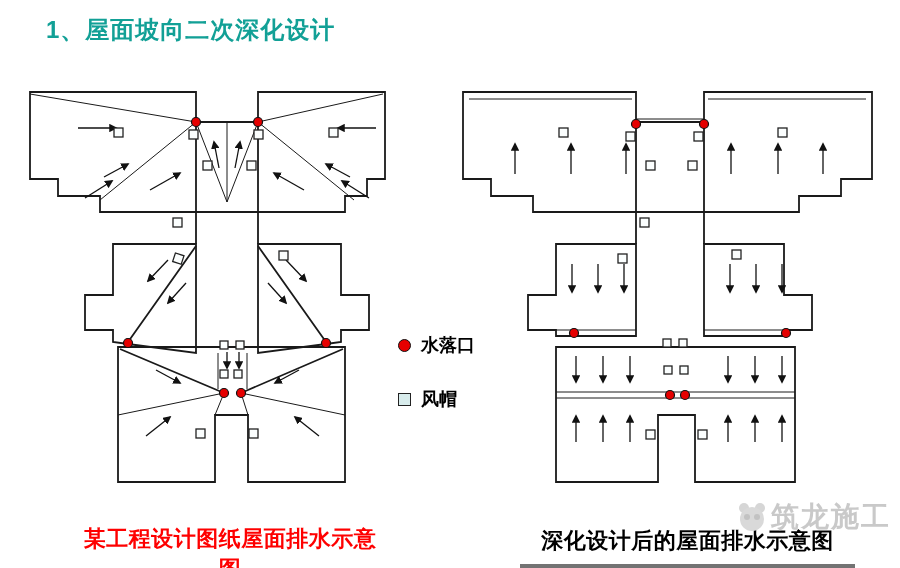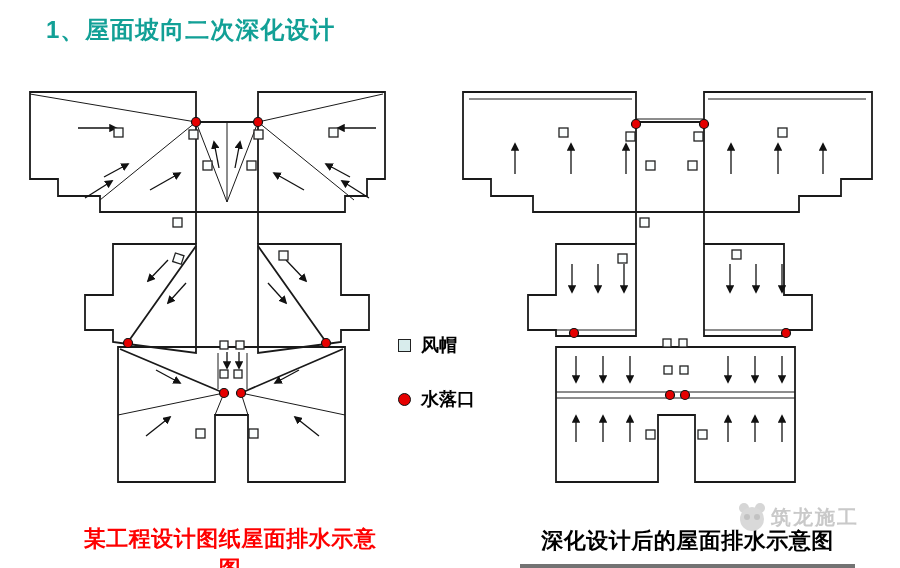--- a/index.html
+++ b/index.html
@@ -16,21 +16,21 @@
               border:1px solid #111;margin-right:10px;flex:0 0 auto;}
   .legend-sq{width:11px;height:11px;background:#D8ECEC;border:1.5px solid #222;
              margin-right:10px;flex:0 0 auto;}
   .legend-label{font-size:18px;font-weight:bold;color:#000;}
   .caption{position:absolute;text-align:center;font-weight:bold;font-size:22px;
            letter-spacing:0.5px;padding-bottom:8px;}
   .caption-left{left:75px;top:524px;width:310px;color:#FE0000;border-bottom:4px solid #FE0000;}
   .caption-right{left:520px;top:526px;width:335px;color:#000;border-bottom:8px solid #737373;}
   .watermark{position:absolute;left:733px;top:498px;display:flex;align-items:center;
              pointer-events:none;}
-  .watermark-text{font-size:20px;font-weight:bold;color:#C9C9C9;letter-spacing:2px;}
+  .watermark-text{font-size:28px;font-weight:bold;color:#C9C9C9;letter-spacing:2px;}
   svg .outline{stroke:#1a1a1a;stroke-width:1.8;fill:none;stroke-linejoin:miter;}
   svg .thin{stroke:#1a1a1a;stroke-width:1.0;fill:none;}
   svg .valley{stroke:#1a1a1a;stroke-width:1.8;fill:none;}
   svg .arrow{stroke:#111;stroke-width:1.3;fill:none;}
   svg .windcap{fill:#fbfefe;stroke:#222;stroke-width:1.3;}
   svg .drain{fill:#E60000;stroke:#111;stroke-width:1.2;}
 </style>
 </head>
 <body>
 
@@ -109,26 +109,26 @@
       <circle class="drain" cx="230" cy="38" r="4.5"></circle>
       <circle class="drain" cx="100" cy="259" r="4.5"></circle>
       <circle class="drain" cx="298" cy="259" r="4.5"></circle>
       <circle class="drain" cx="196" cy="309" r="4.5"></circle>
       <circle class="drain" cx="213" cy="309" r="4.5"></circle>
     </g>
   </svg>
 
   <div class="legend">
     <div class="legend-item">
+      <span class="legend-dot"></span>
+      <span class="legend-label">水落口</span>
+    </div>
+    <div class="legend-item">
       <span class="legend-sq"></span>
       <span class="legend-label">风帽</span>
-    </div>
-    <div class="legend-item">
-      <span class="legend-dot"></span>
-      <span class="legend-label">水落口</span>
     </div>
   </div>
 
   <svg id="rightDiagram" class="diagram" viewBox="0 0 420 400">
     <defs>
       <marker id="ahR" viewBox="0 0 10 10" refX="8" refY="5" markerWidth="6.5" markerHeight="6.5" orient="auto-start-reverse">
         <path d="M0,0 L10,5 L0,10 Z" fill="#111"></path>
       </marker>
     </defs>
 

